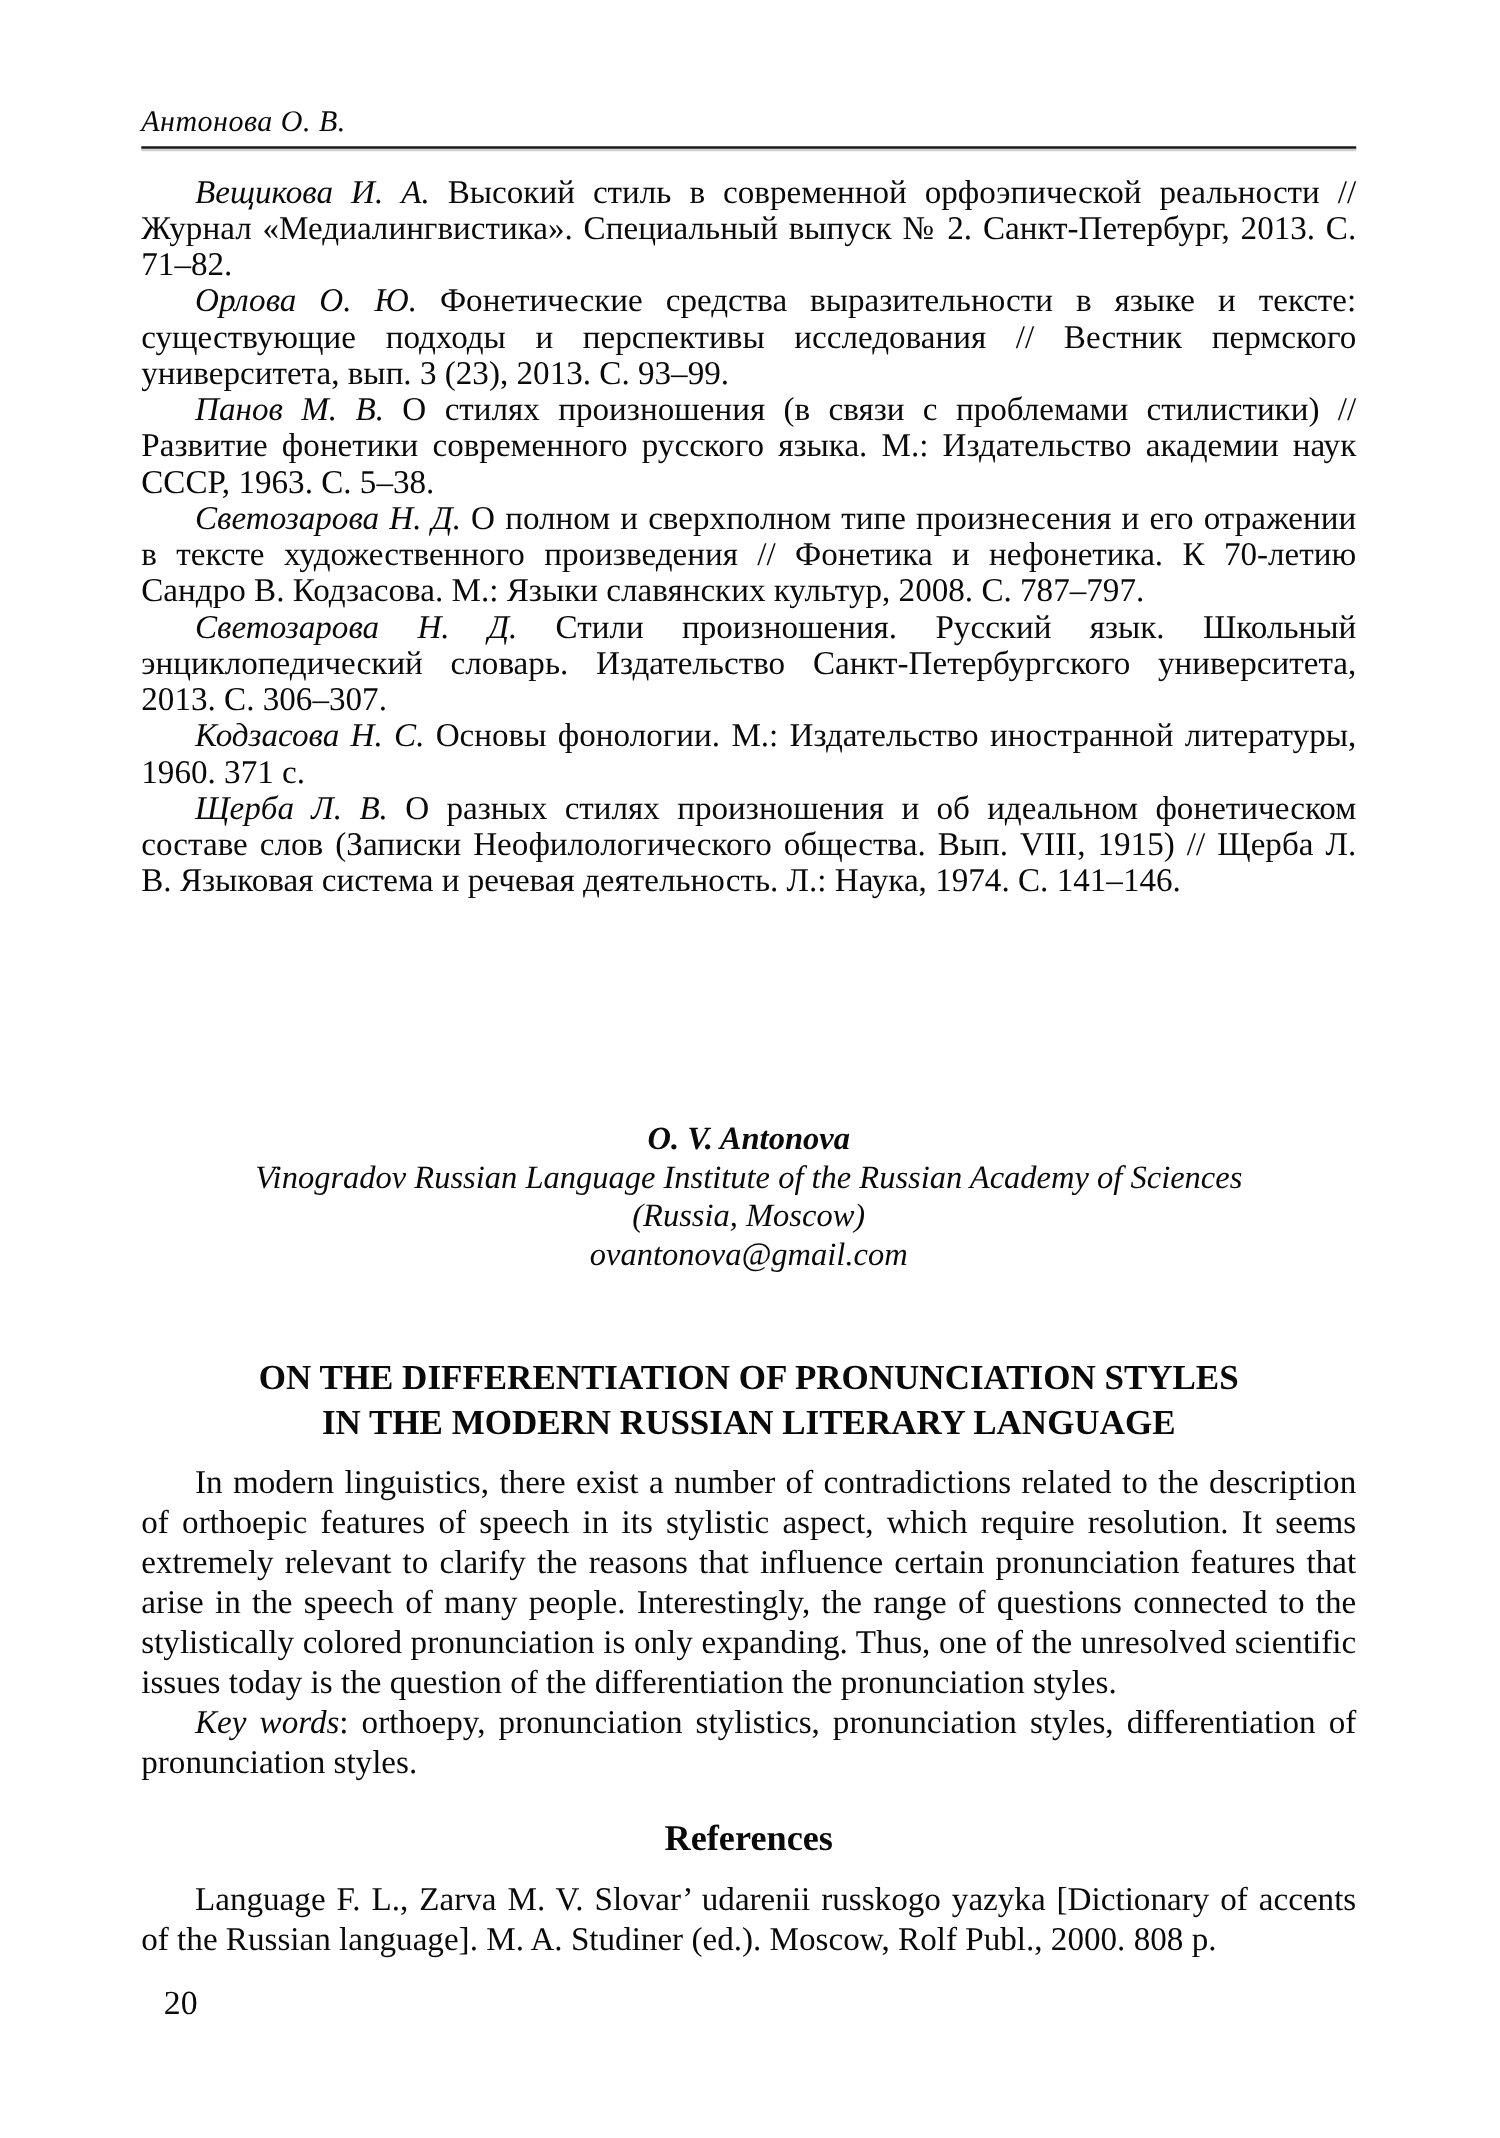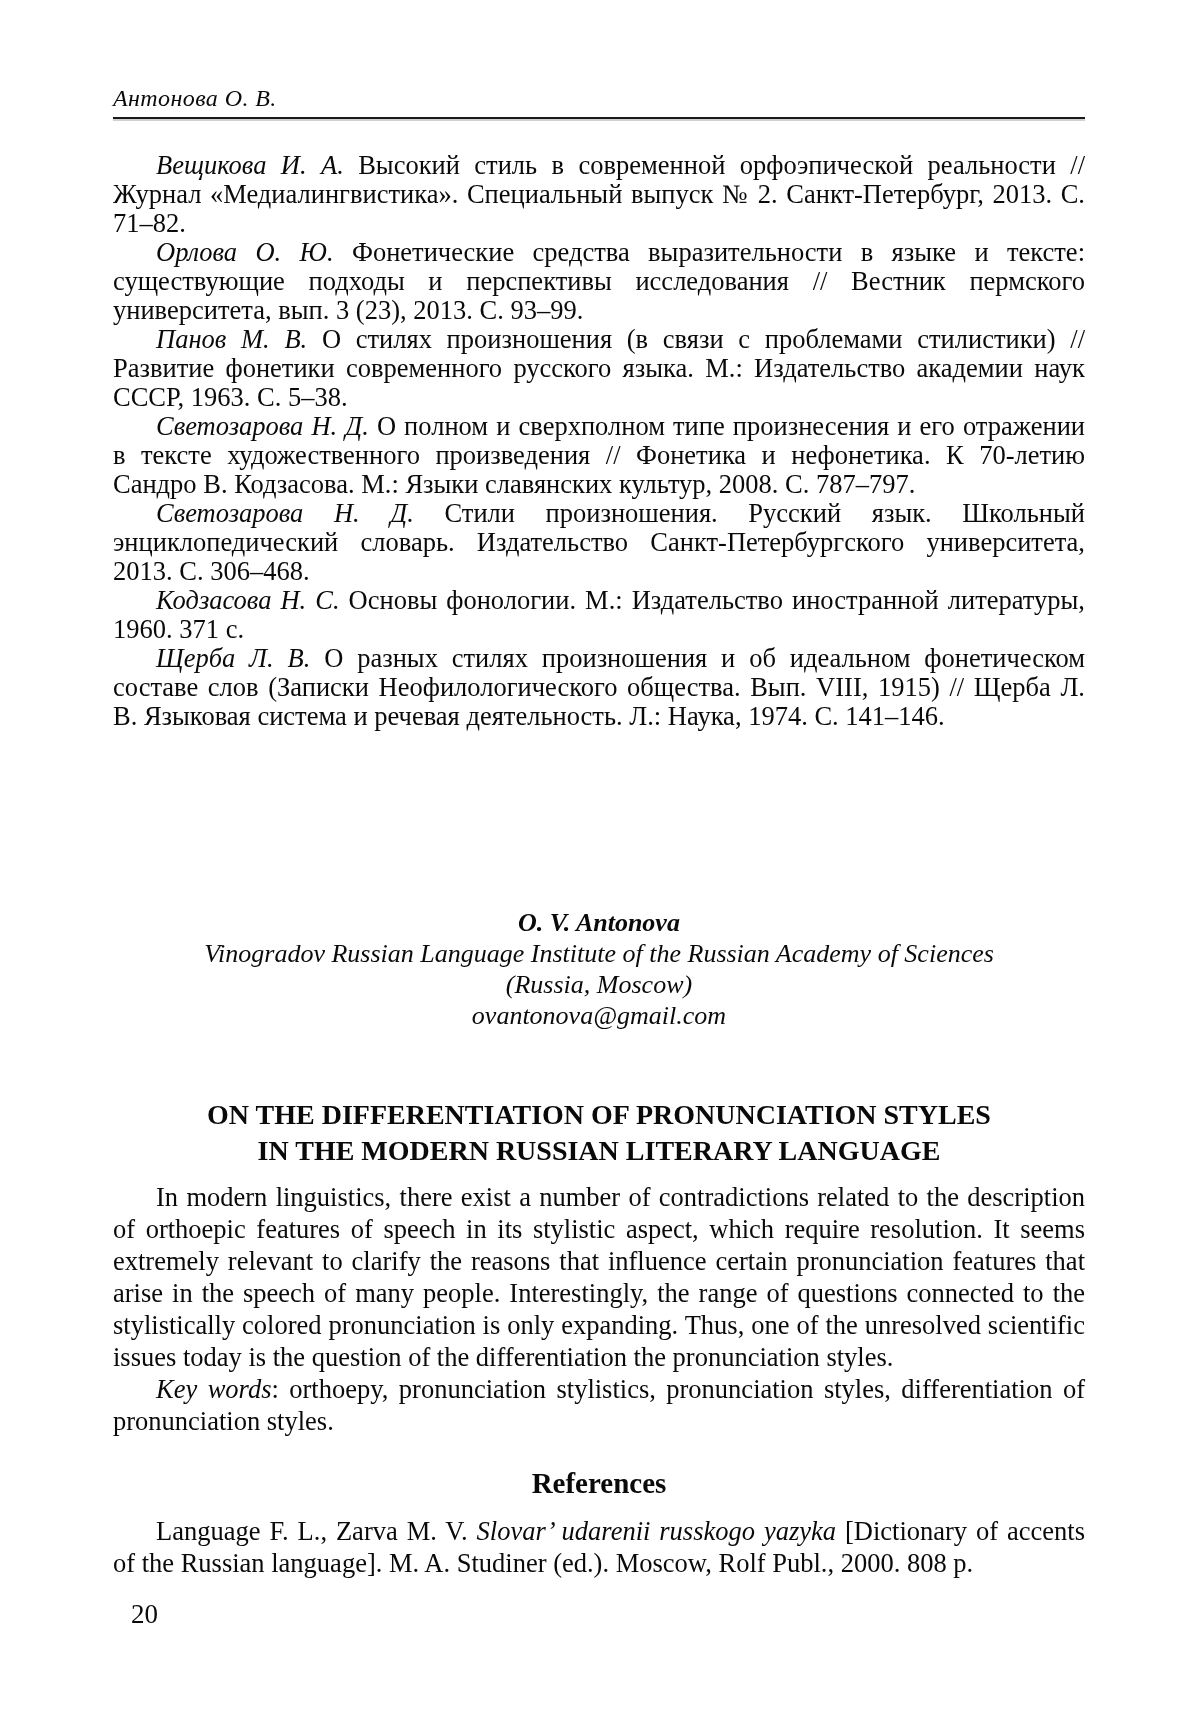--- a/index.html
+++ b/index.html
@@ -23,21 +23,21 @@
     letter-spacing: 0.4px;
   }
   .header-rule {
     margin-top: 5px;
     border: 0;
     border-bottom: 2px solid #1a1a1a;
     box-shadow: 0 2px 0 rgba(0,0,0,0.18);
   }
   
   .refs-ru {
-    margin-top: 32px;
+    margin-top: 20px;
     font-size: 26.5px;
     line-height: 29px;
     text-align: justify;
   }
   .refs-ru p { margin: 0; text-indent: 43px; }
   .ref-author { font-style: italic; }
   
   .author-block {
     margin-top: 176px;
     text-align: center;
@@ -65,21 +65,21 @@
   .kw-label { font-style: italic; }
   
   .references-heading {
     margin: 29px 0 0 0;
     font-size: 29px;
     line-height: 34px;
     font-weight: bold;
     text-align: center;
   }
   .ref-en { margin: 15px 0 0 0; text-indent: 43px; }
-  .ref-en .italic { font-style: italic; }
+  .ref-en .italic { }
   
   .page-number {
     margin-top: 20px;
     font-size: 27px;
     line-height: 30px;
     margin-left: 18px;
   }
 </style>
 </head>
 <body>
@@ -89,21 +89,21 @@
   <header class="running-header">
     <span class="name">Антонова О. В.</span>
     <div class="header-rule"></div>
   </header>
 
   <section class="refs-ru" lang="ru">
     <p><span class="ref-author">Вещикова И. А.</span><span> Высокий стиль в современной орфоэпической реальности // Журнал «Медиалингвистика». Специальный выпуск № 2. Санкт-Петербург, 2013. С. 71–82.</span></p>
     <p><span class="ref-author">Орлова О. Ю.</span><span> Фонетические средства выразительности в языке и тексте: существующие подходы и перспективы исследования // Вестник пермского университета, вып. 3 (23), 2013. С. 93–99.</span></p>
     <p><span class="ref-author">Панов М. В.</span><span> О стилях произношения (в связи с проблемами стилистики) // Развитие фонетики современного русского языка. М.: Издательство академии наук СССР, 1963. С. 5–38.</span></p>
     <p><span class="ref-author">Светозарова Н. Д.</span><span> О полном и сверхполном типе произнесения и его отражении в тексте художественного произведения // Фонетика и нефонетика. К 70-летию Сандро В. Кодзасова. М.: Языки славянских культур, 2008. С. 787–797.</span></p>
-    <p><span class="ref-author">Светозарова Н. Д.</span><span> Стили произношения. Русский язык. Школьный энциклопедический словарь. Издательство Санкт-Петербургского университета, 2013. С. 306–468.</span></p>
+    <p><span class="ref-author">Светозарова Н. Д.</span><span> Стили произношения. Русский язык. Школьный энциклопедический словарь. Издательство Санкт-Петербургского университета, 2013. С. 306–307.</span></p>
     <p><span class="ref-author">Кодзасова Н. С.</span><span> Основы фонологии. М.: Издательство иностранной литературы, 1960. 371 с.</span></p>
     <p><span class="ref-author">Щерба Л. В.</span><span> О разных стилях произношения и об идеальном фонетическом составе слов (Записки Неофилологического общества. Вып. VIII, 1915) // Щерба Л. В. Языковая система и речевая деятельность. Л.: Наука, 1974. С. 141–146.</span></p>
   </section>
 
   <section class="author-block">
     <div class="author-name">O. V. Antonova</div>
     <div class="author-affiliation">Vinogradov Russian Language Institute of the Russian Academy of Sciences</div>
     <div class="author-location">(Russia, Moscow)</div>
     <div class="author-email">ovantonova@gmail.com</div>
   </section>

